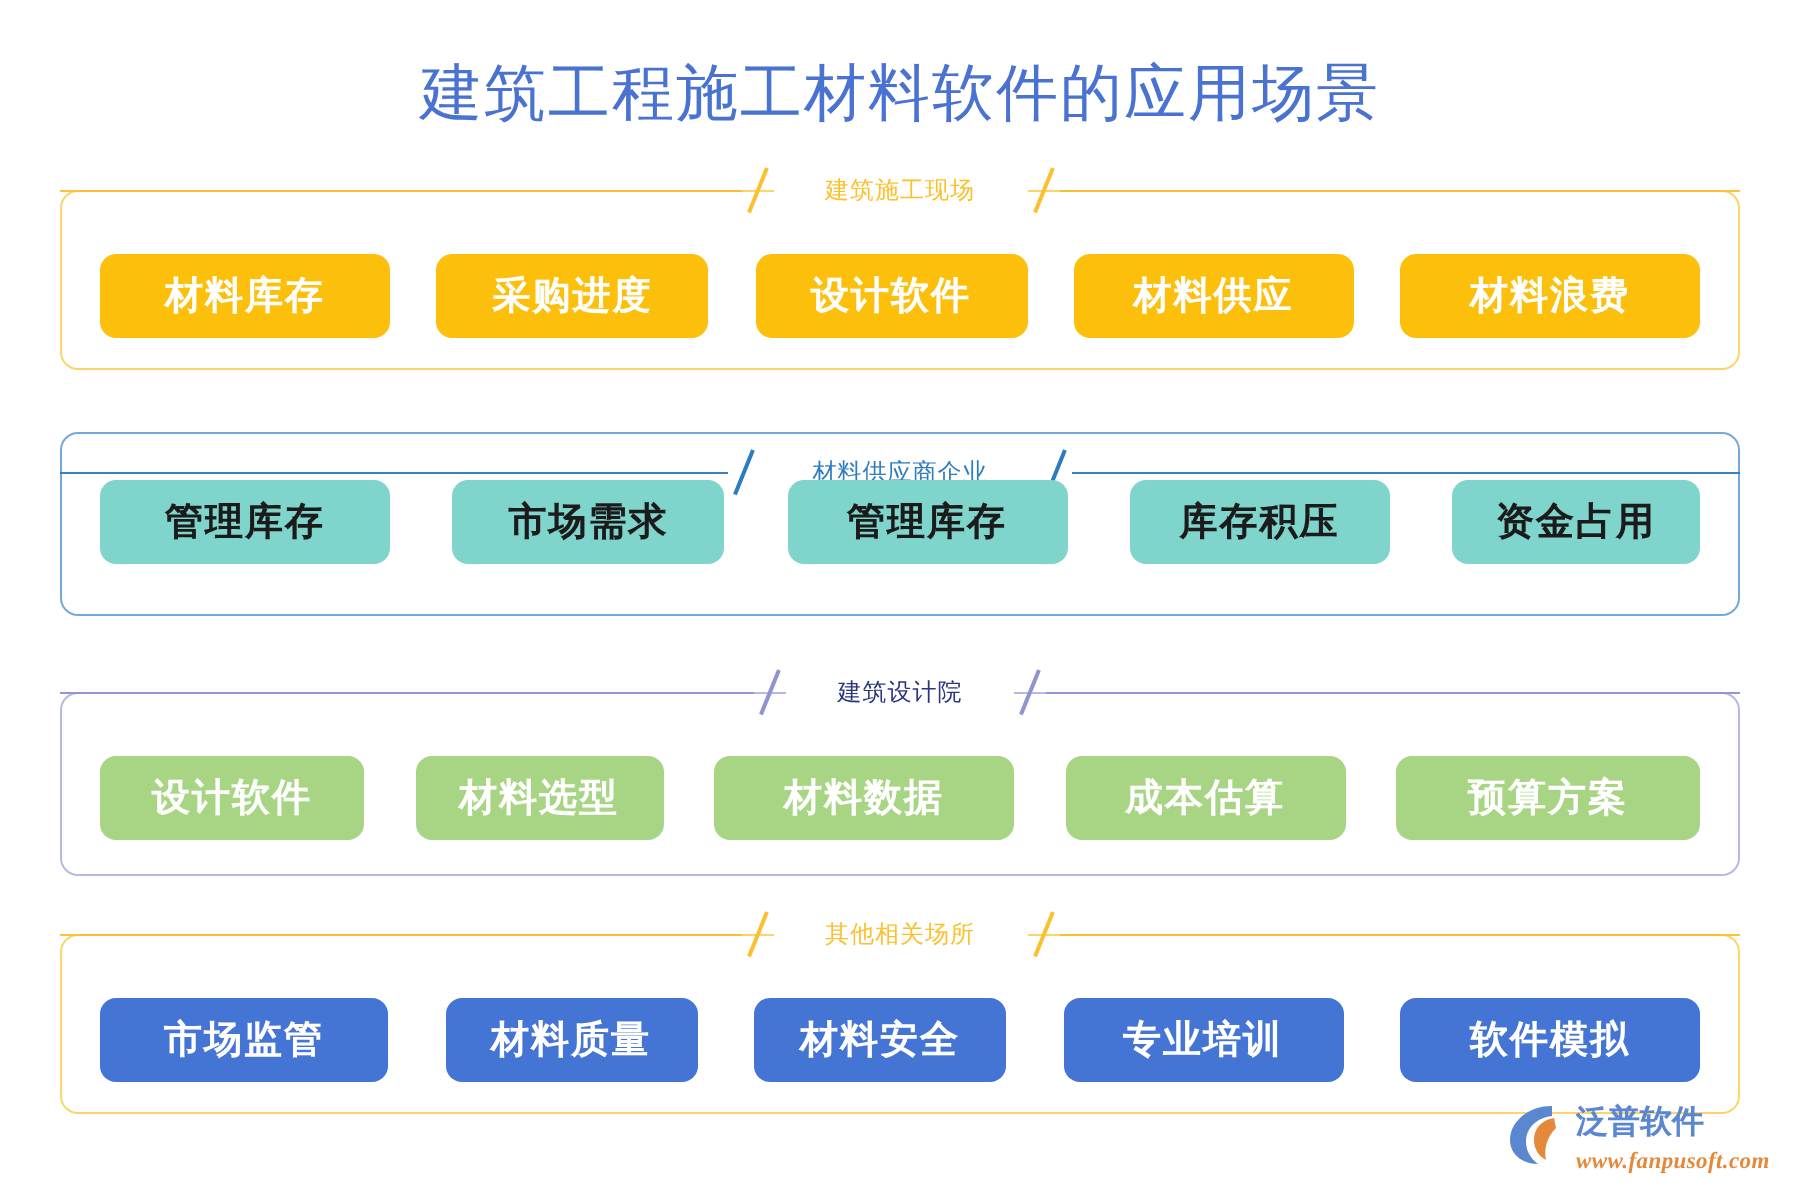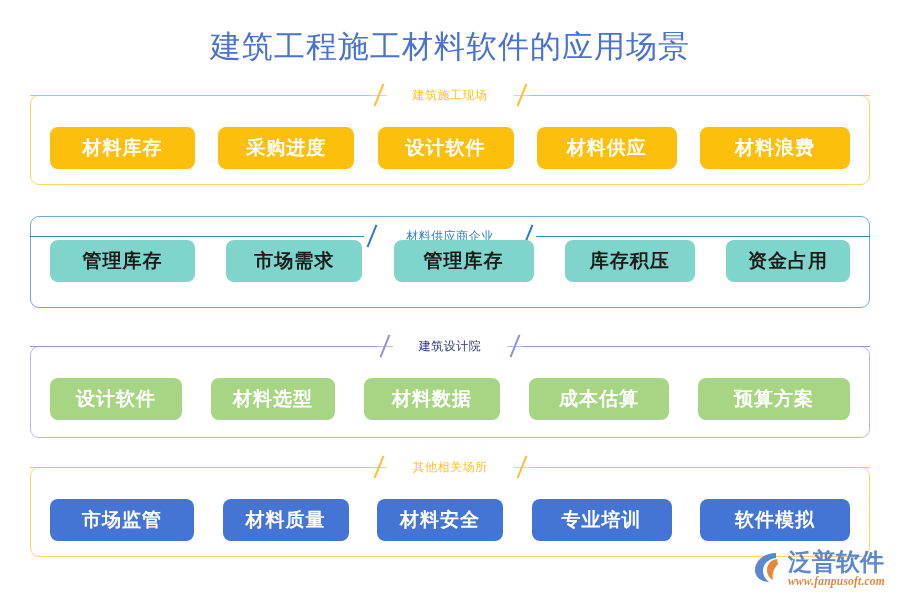--- a/index.html
+++ b/index.html
@@ -144,21 +144,21 @@
   .cr-1 .chip:nth-child(5){width:150px}
 
   .cr-2 .chip:nth-child(1){width:145px}
   .cr-2 .chip:nth-child(2){width:136px}
   .cr-2 .chip:nth-child(3){width:140px}
   .cr-2 .chip:nth-child(4){width:130px}
   .cr-2 .chip:nth-child(5){width:124px}
 
   .cr-3 .chip:nth-child(1){width:132px}
   .cr-3 .chip:nth-child(2){width:124px}
-  .cr-3 .chip:nth-child(3){width:136px}
+  .cr-3 .chip:nth-child(3){width:150px}
   .cr-3 .chip:nth-child(4){width:140px}
   .cr-3 .chip:nth-child(5){width:152px}
 
   .cr-4 .chip:nth-child(1){width:144px}
   .cr-4 .chip:nth-child(2){width:126px}
   .cr-4 .chip:nth-child(3){width:126px}
   .cr-4 .chip:nth-child(4){width:140px}
   .cr-4 .chip:nth-child(5){width:150px}
 
   
@@ -177,21 +177,21 @@
     flex: 0 0 auto;
     margin-top: 1px;
   }
   .logo-text {
     margin-left: 2px;
     display: flex;
     flex-direction: column;
   }
   .logo-name {
     font-family: "Liberation Serif", "DejaVu Serif", serif;
-    font-size: 24px;
+    font-size: 16px;
     font-weight: 700;
     color: #5b86d0;
     line-height: 26px;
     letter-spacing: 0px;
     white-space: nowrap;
   }
   .logo-url {
     font-family: "Liberation Serif", "DejaVu Serif", serif;
     font-size: 11.5px;
     font-weight: 700;

